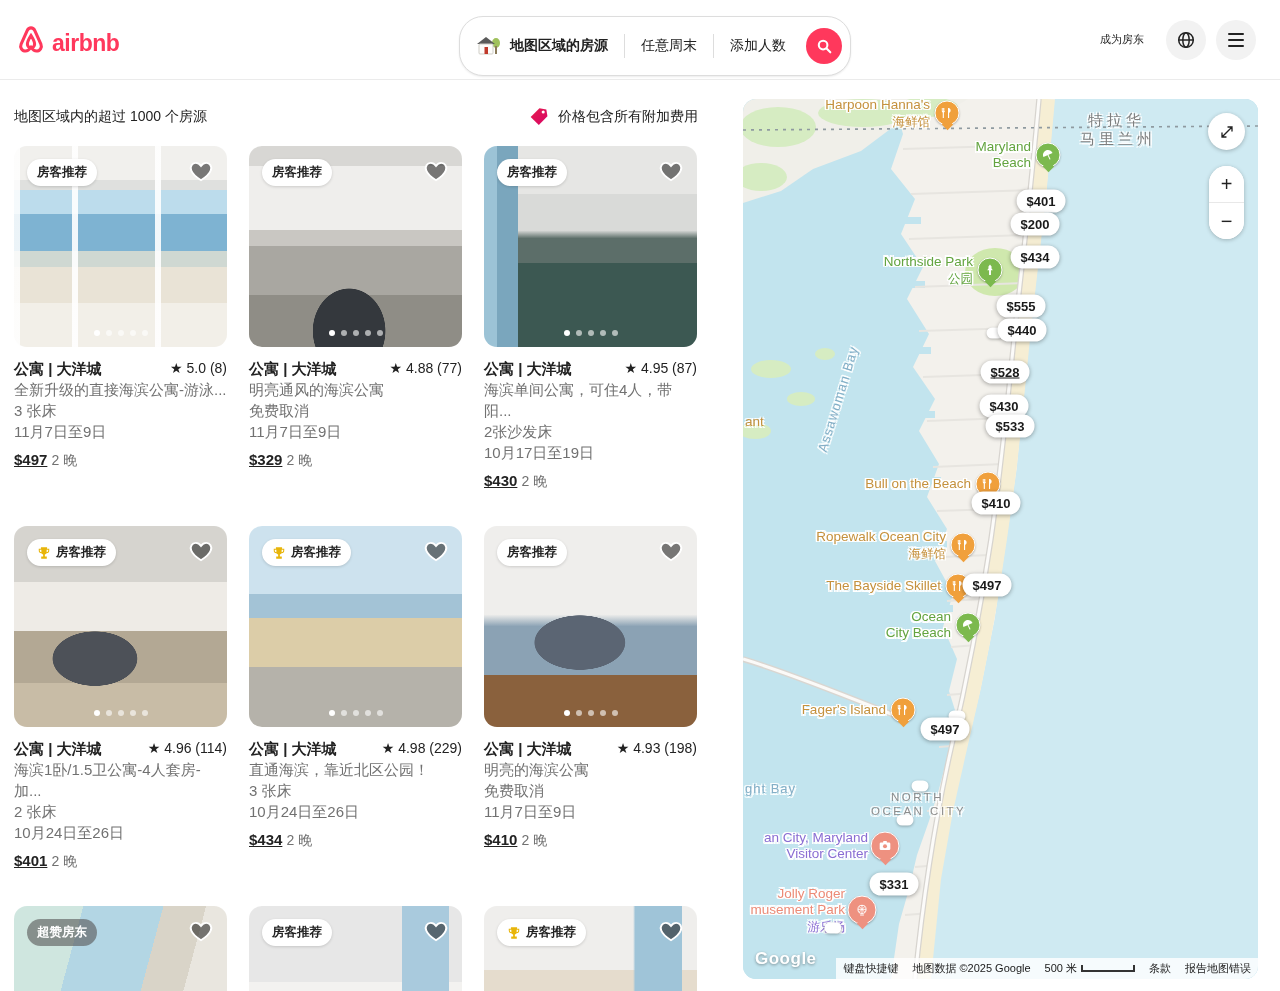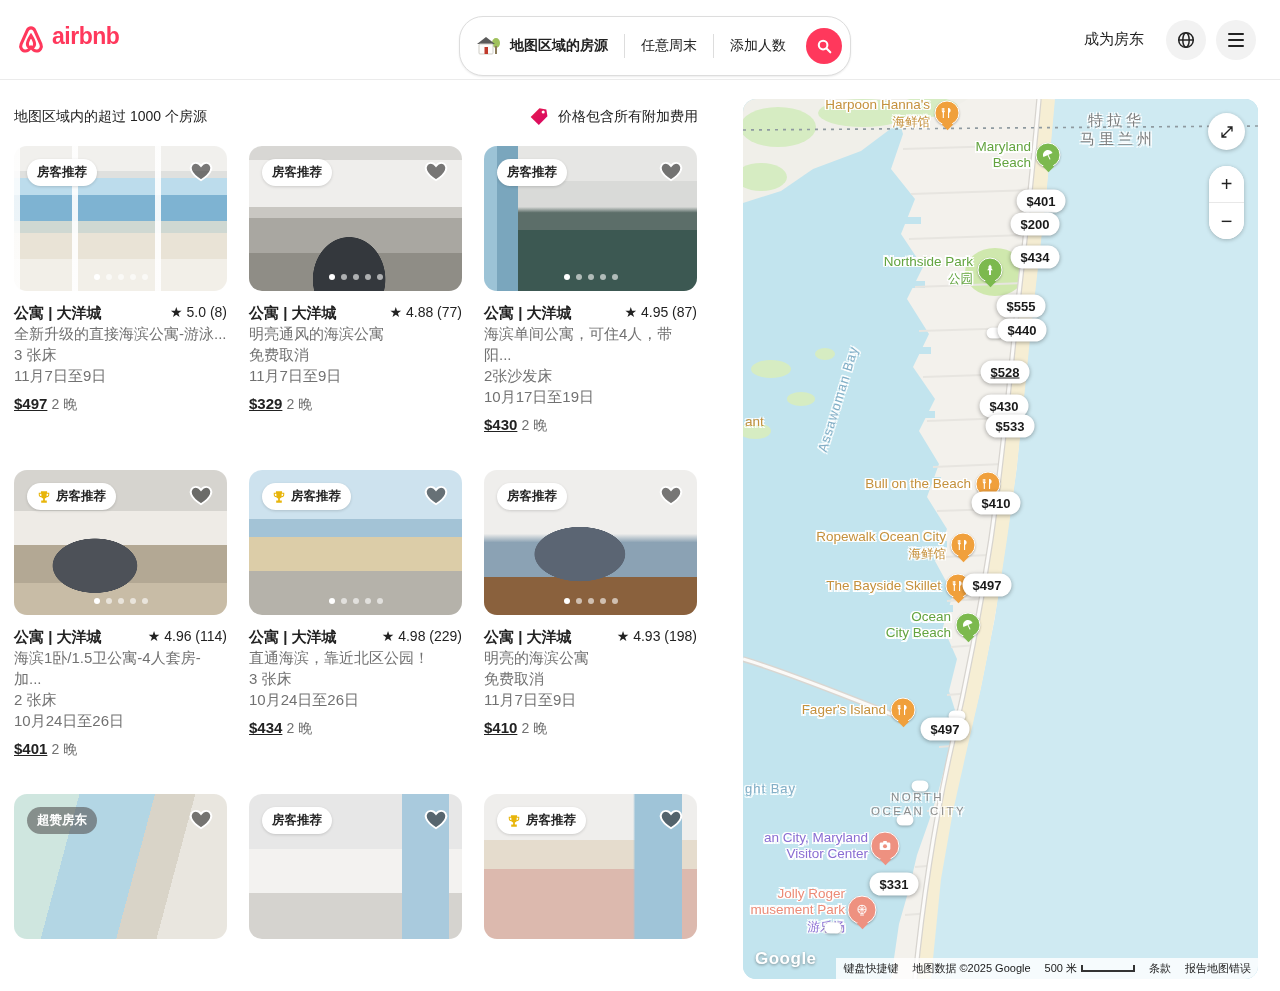--- a/index.html
+++ b/index.html
@@ -2,52 +2,52 @@
 <html><head>
 <meta charset="utf-8">
 <style>
   * { margin:0; padding:0; box-sizing:border-box; }
   html,body { width:1280px; height:991px; overflow:hidden; background:#fff;
     font-family:"Liberation Sans","DejaVu Sans",sans-serif; color:#222; }
 
   
   header { position:relative; height:80px; border-bottom:1px solid #ebebeb;
     display:flex; align-items:center; padding:0 24px 0 14px; }
-  .logo { display:flex; align-items:flex-start; gap:4px; color:#FF385C; }
+  .logo { display:flex; align-items:flex-end; gap:4px; color:#FF385C; }
   .logo svg { width:34px; height:34px; }
   .logo .word { font-size:23px; font-weight:bold; letter-spacing:-0.5px; }
   .searchwrap { position:absolute; left:459px; top:16px; display:flex; gap:16px; }
   .searchbar { display:flex; align-items:center; height:60px; background:#fff;
     border:1px solid #ddd; border-radius:24px; box-shadow:0 1px 2px rgba(0,0,0,.08);
     padding:0 8px 0 14px; }
   .searchbar .seg { font-size:14px; padding:0 16px; white-space:nowrap; cursor:pointer; }
   .searchbar .seg.loc { display:flex; align-items:center; gap:8px; font-weight:bold; padding-left:0; }
   .searchbar .divider { width:1px; height:24px; background:#ddd; }
   .search-btn { width:36px; height:36px; border-radius:50%; background:#FF385C; border:none;
     display:flex; align-items:center; justify-content:center; cursor:pointer; margin-left:4px; }
   .filterbtn { display:flex; align-items:center; gap:8px; height:48px; padding:0 18px;
     border:1px solid #ddd; border-radius:24px; background:#fff; font-size:14px; cursor:pointer; }
   .hdr-right { margin-left:auto; display:flex; align-items:center; gap:10px; }
-  .host { font-size:15px; padding:10px 12px; border-radius:20px; cursor:pointer; }
+  .host { font-size:11px; padding:10px 12px; border-radius:20px; cursor:pointer; }
   .roundbtn { width:40px; height:40px; border-radius:50%; background:#f2f2f2; border:none;
     display:flex; align-items:center; justify-content:center; cursor:pointer; }
   .hamb { display:flex; flex-direction:column; gap:4px; }
   .hamb i { display:block; width:16px; height:2px; background:#222; border-radius:1px; }
 
   
   .results-bar { width:698px; display:flex; align-items:center; justify-content:space-between;
     padding:26px 0 18px 14px; }
   .results-bar .count { font-size:14px; font-weight:500; }
   .price-note { display:flex; align-items:center; gap:8px; font-size:14px; }
 
   
   .listings { padding-left:14px; width:698px; }
   #cards-grid { display:grid; grid-template-columns:repeat(3,213px); column-gap:22px; row-gap:34px; }
   .card { cursor:pointer; }
-  .photo { position:relative; width:213px; height:145px; border-radius:13px; overflow:hidden;text-decoration:underline; }
+  .photo { position:relative; width:213px; height:201px; border-radius:13px; overflow:hidden;text-decoration:underline; }
   .badge { position:absolute; top:13px; left:13px; background:#fff; border-radius:14px;
     padding:5px 10px; font-size:12.5px; font-weight:600; display:flex; align-items:center; gap:5px;
     box-shadow:0 1px 3px rgba(0,0,0,.15); }
   .badge.gray { background:rgba(88,88,88,.62); color:#fff; box-shadow:none; }
   .badge svg { width:14px; height:14px; }
   .heart { position:absolute; top:11px; right:11px; width:30px; height:30px; border:none;
     background:transparent; cursor:pointer; }
   .heart svg { width:26px; height:26px; }
   .dots { position:absolute; bottom:11px; left:50%; transform:translateX(-50%);
     display:flex; gap:6px; }

